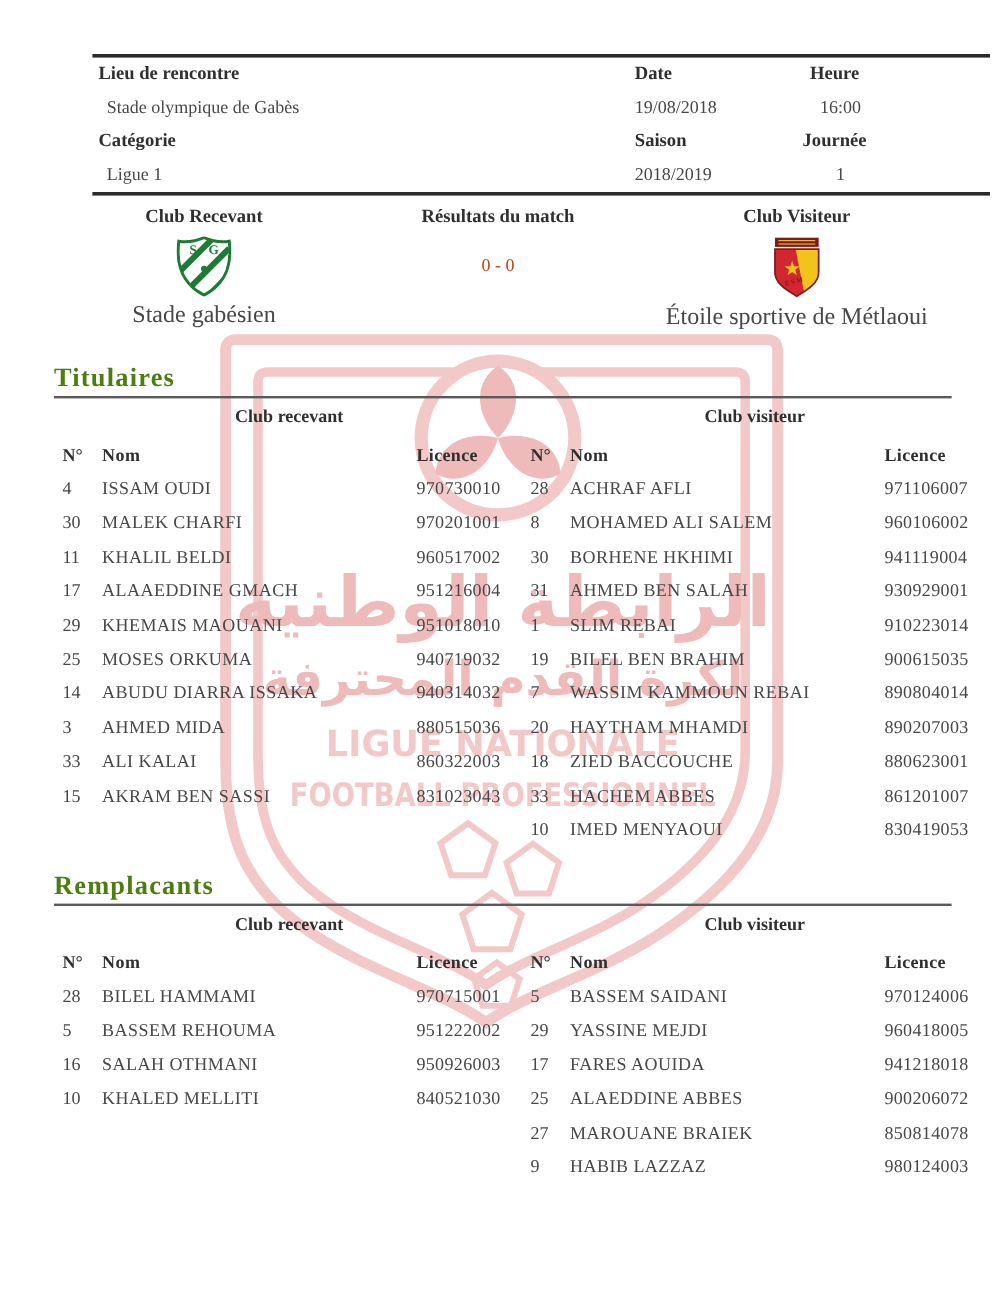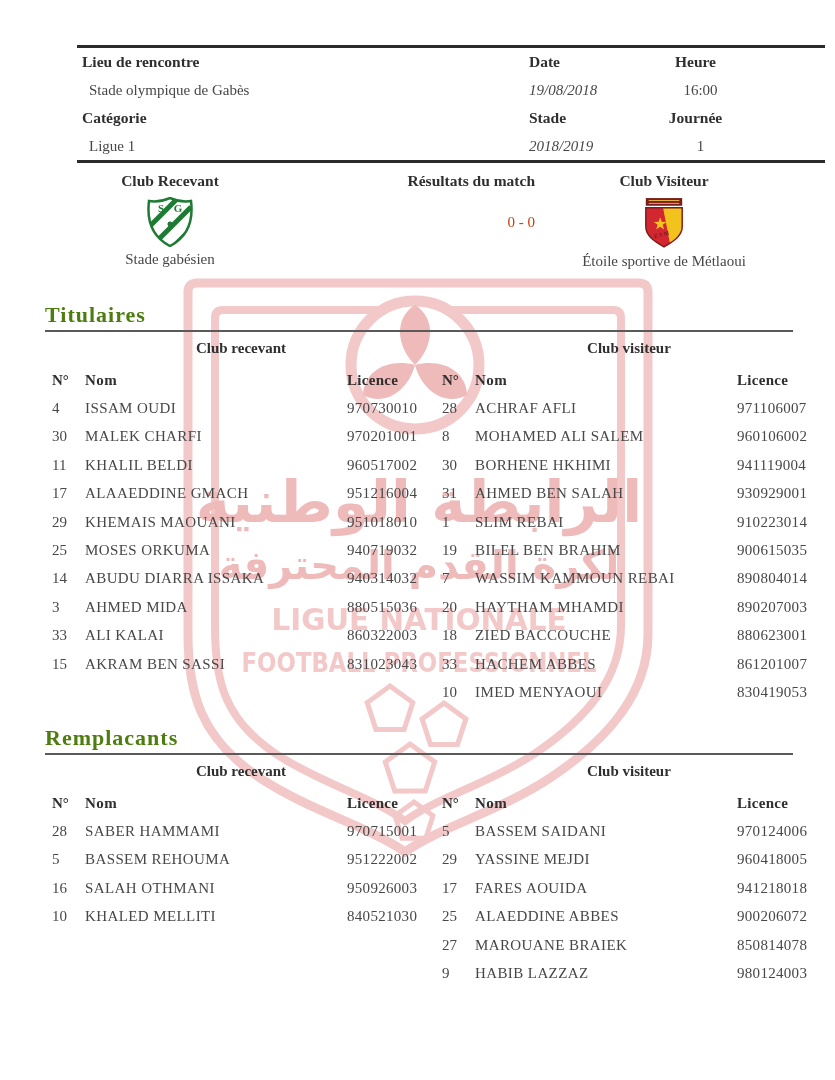--- a/index.html
+++ b/index.html
@@ -8,28 +8,28 @@
   
   #watermark{position:absolute;left:182px;top:274px;width:474px;height:590px;z-index:0;}
   
   #info{position:absolute;left:45px;top:45px;width:748px;z-index:2;
         border-top:3px solid #2b2b2b;border-bottom:3px solid #2b2b2b;margin-left:32px;}
   .irow{display:grid;grid-template-columns:450px 100px 135px 1fr;align-items:center;height:28px;}
   .irow .c3{text-align:center;}
   .lbl{font-weight:bold;font-size:15.5px;color:#2f2f2f;padding-left:5px;}
   .val{font-size:15px;color:#474747;padding-left:12px;}
   .irow .c2.lbl,.irow .c3.lbl{padding-left:2px;}
-  .irow .c2.val{padding-left:2px;font-style:italic;}
+  .irow .c2.val{padding-left:2px;}
   
   #match{position:absolute;left:45px;top:172px;width:748px;display:flex;z-index:2;}
   .mcol{display:flex;flex-direction:column;align-items:center;}
-  .mcol.home{width:250px;}.mcol.mid{width:240px;align-items:flex-end;}.mcol.away{width:258px;}
+  .mcol.home{width:250px;}.mcol.mid{width:240px;}.mcol.away{width:258px;}
   .mlabel{font-weight:bold;font-size:15.5px;color:#2f2f2f;height:18px;}
   .crest{margin-top:7px;}
-  .club-name{font-size:15px;color:#474747;margin-top:4px;white-space:nowrap;text-align:right;}
+  .club-name{font-size:20px;color:#474747;margin-top:4px;white-space:nowrap;text-align:right;}
   .score{font-size:15px;color:#c2410c;margin-top:24px;}
   
   .lineup{position:absolute;left:45px;width:748px;z-index:2;}
   .sec-title{margin:0;font-size:22px;font-weight:bold;color:#4d7c0f;letter-spacing:1px;
              line-height:30px;padding-bottom:0;border-bottom:2px solid #5a5a5a;}
   .cols{display:flex;}
   .tcol{width:374px;}
   .subheader{margin-top:8px;height:18px;font-weight:bold;font-size:15px;color:#2f2f2f;
              text-align:center;position:relative;}
   .tcol.left  .subheader{left:9px;}
@@ -80,21 +80,21 @@
     <div class="c2 lbl">Date</div>
     <div class="c3 lbl">Heure</div>
   </div>
   <div class="irow">
     <div class="c1 val">Stade olympique de Gabès</div>
     <div class="c2 val">19/08/2018</div>
     <div class="c3 val">16:00</div>
   </div>
   <div class="irow">
     <div class="c1 lbl">Catégorie</div>
-    <div class="c2 lbl">Stade</div>
+    <div class="c2 lbl">Saison</div>
     <div class="c3 lbl">Journée</div>
   </div>
   <div class="irow">
     <div class="c1 val">Ligue 1</div>
     <div class="c2 val">2018/2019</div>
     <div class="c3 val">1</div>
   </div>
 </div>
 
 <div id="match">
@@ -307,21 +307,21 @@
       <div class="subheader">Club recevant</div>
       <div class="thead">
         <span class="c-num">N°</span>
         <span class="c-name">Nom</span>
         <span class="c-lic">Licence</span>
       </div>
       <div class="tbody">
 
           <div class="trow">
             <span class="c-num">28</span>
-            <span class="c-name">SABER HAMMAMI</span>
+            <span class="c-name">BILEL HAMMAMI</span>
             <span class="c-lic">970715001</span>
           </div>
 
           <div class="trow">
             <span class="c-num">5</span>
             <span class="c-name">BASSEM REHOUMA</span>
             <span class="c-lic">951222002</span>
           </div>
 
           <div class="trow">

